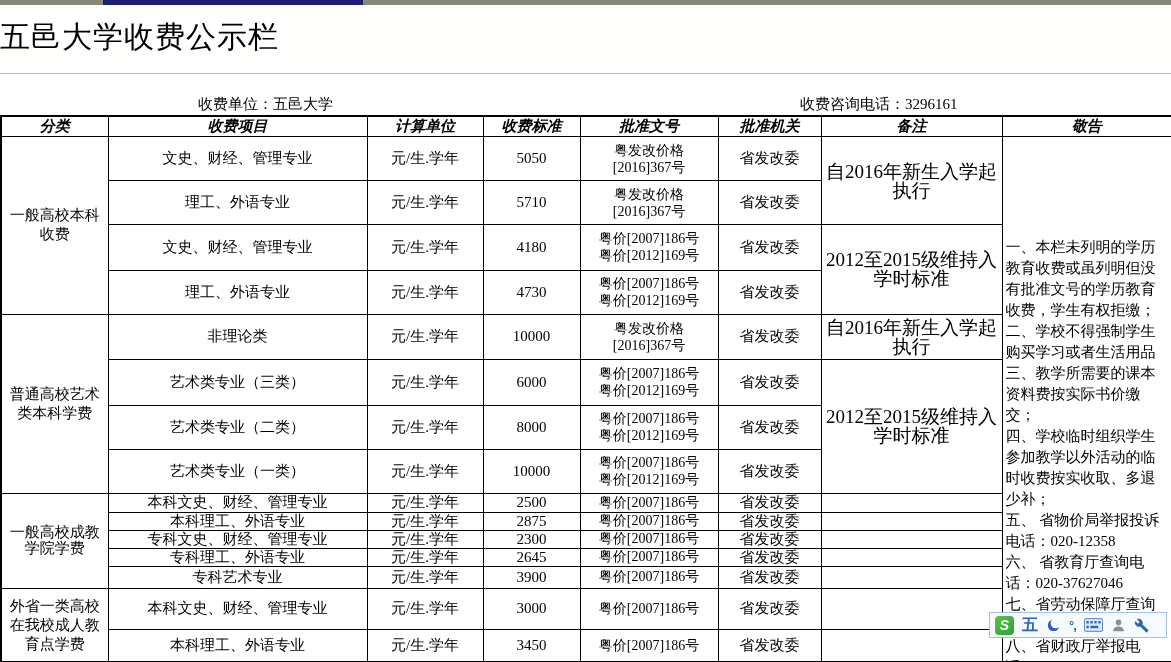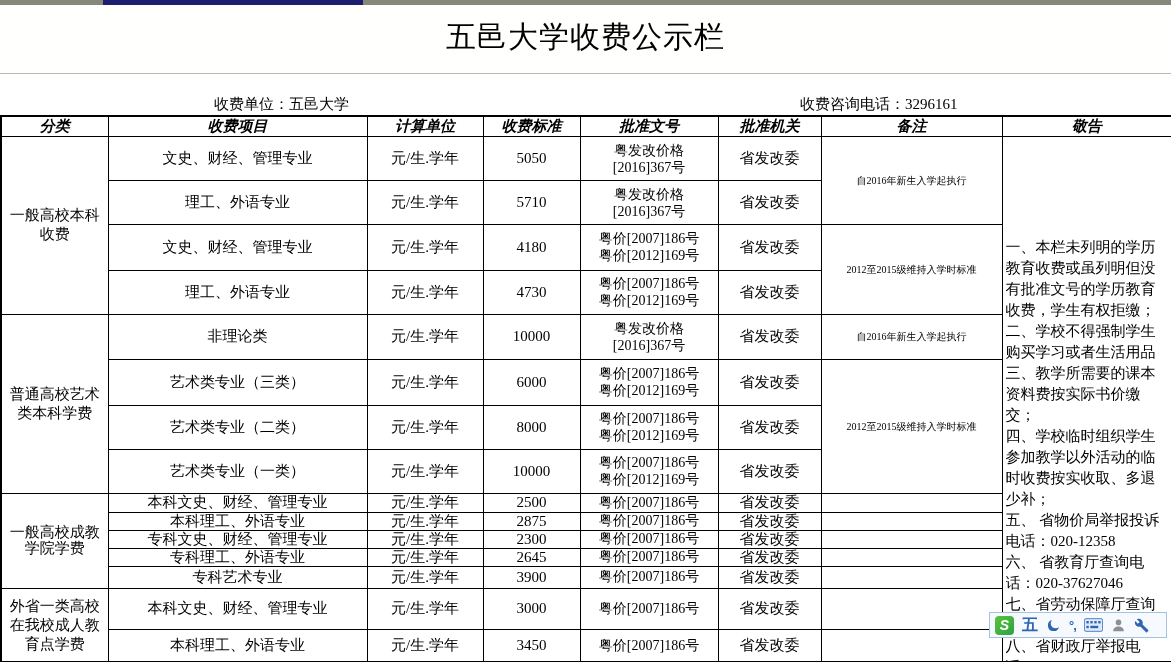--- a/index.html
+++ b/index.html
@@ -2,35 +2,35 @@
 <html><head>
 <meta charset="utf-8">
 <style>
   html,body{margin:0;padding:0;background:#e8e8e0;}
   .screen{position:relative;width:1171px;height:662px;background:#fff;overflow:hidden;
           font-family:"Liberation Serif","DejaVu Serif",serif;color:#000;}
   .top-strip{position:absolute;top:0;left:0;width:1171px;height:5px;background:#87877a;}
   .navy-seg{position:absolute;left:103px;top:0;width:260px;height:5px;background:#1e1e6e;}
   .title-band{position:absolute;top:5px;left:0;width:1171px;height:68px;background:#fffffd;
               border-bottom:1px solid #b9b9b0;}
-  .page-title{margin:0;text-align:center;font-size:30px;font-weight:500;line-height:64px;letter-spacing:1px;}
+  .page-title{margin:0;font-size:30px;font-weight:500;line-height:64px;letter-spacing:1px;}
   .sub-row{position:absolute;top:74px;left:0;width:1171px;height:41px;}
-  .unit-label{position:absolute;left:198px;bottom:1px;font-size:15px;margin-left:16px;}
+  .unit-label{position:absolute;left:198px;bottom:1px;font-size:15px;}
   .phone-label{position:absolute;left:800px;bottom:1px;font-size:15px;}
 
   table.fee-table{position:absolute;top:115px;left:0;width:1171px;border-collapse:collapse;
                   table-layout:fixed;border:2px solid #000;}
   .fee-table th,.fee-table td{border:1px solid #000;text-align:center;vertical-align:middle;
                   padding:0;font-size:15px;overflow:hidden;}
   .fee-table thead tr{height:20px;}
   .fee-table th{font-weight:bold;font-style:italic;}
   tr.r44{height:44px;} tr.r18{height:18px;} tr.r22{height:22px;margin-left:43px;} tr.r39{height:39px;} tr.r33{height:33px;}
   td.cat{padding:0 2px;line-height:19px;}
   td.doc{font-size:14px;line-height:17px;white-space:pre-line;}
-  td.remark{font-size:10px;line-height:19px;padding:0 2px;}
+  td.remark{font-size:19px;line-height:19px;padding:0 2px;}
   tr.r18 td, tr.r22 td{line-height:1.02;}
   td.notice-cell{vertical-align:top;text-align:left;padding:92px 5px 0 3px;}
   .notice-wrap{height:424px;overflow:hidden;font-size:15px;line-height:21px;word-break:break-all;margin-top:8px;}
 
   .ime-bar{position:absolute;left:989px;top:612px;width:178px;height:26px;background:#f6f9fd;
            border:1px solid #a5c3e1;display:flex;align-items:center;gap:8px;padding:0 5px;
            box-sizing:border-box;z-index:5;}
   .sogou-logo{width:19px;height:19px;border-radius:4px;background:linear-gradient(135deg,#5bc43a,#2ea043);
            color:#fff;font-weight:bold;font-size:14px;line-height:19px;text-align:center;
            font-family:"Liberation Sans",sans-serif;font-style:italic;cursor:pointer;}

